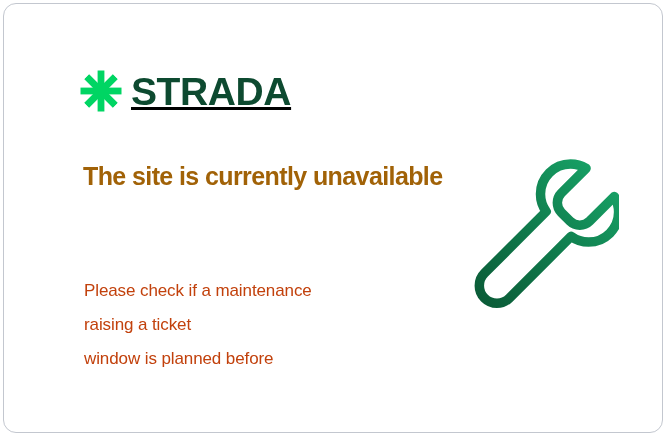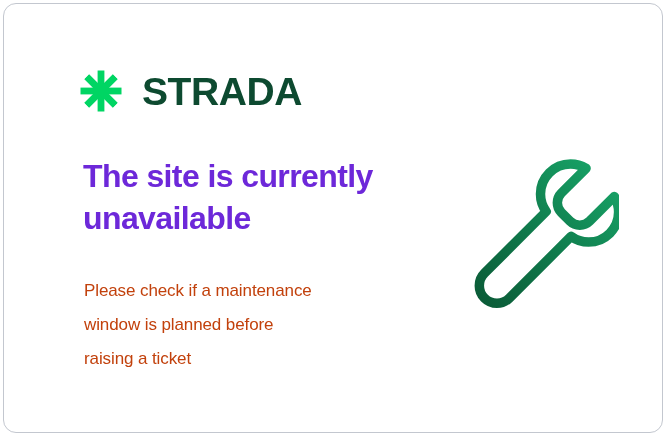--- a/index.html
+++ b/index.html
@@ -37,21 +37,22 @@
     overflow: hidden;
   }
 
   
   .logo-lockup {
     position: absolute;
     left: 76px;
     top: 66px;
     display: flex;
     align-items: center;
-    gap: 20px;
+    gap: 9px;
+    text-decoration: underline;
   }
   .logo-mark {
     width: 42px;
     height: 42px;
     display: block;
     flex: none;
   }
   .logo-wordmark {
     font-family: "Liberation Sans", sans-serif;
     font-size: 39px;
@@ -64,25 +65,25 @@
   }
 
   
   .headline {
     position: absolute;
     left: 79px;
     top: 151px;
     width: 360px;
     margin: 0;
     font-family: "Liberation Sans", sans-serif;
-    font-size: 32px;
+    font-size: 25px;
     line-height: 42px;
     font-weight: bold;
     letter-spacing: -0.6px;
-    color: #6d28d9;
+    color: #a16207;
   }
 
   
   .body-copy {
     position: absolute;
     left: 80px;
     top: 270px;
     width: 330px;
     margin: 0;
     font-family: "Liberation Sans", sans-serif;
@@ -139,22 +140,22 @@
           </g>
         </svg>
       </span>
       <span class="logo-wordmark">STRADA</span>
     </div>
 
     <h1 class="headline">The site is currently unavailable</h1>
 
     <p class="body-copy">
       <span class="line">Please check if a maintenance</span>
+      <span class="line">raising a ticket</span>
       <span class="line">window is planned before</span>
-      <span class="line">raising a ticket</span>
     </p>
 
     <div class="illustration">
       <span>
         <svg viewBox="0 0 160 160" xmlns="http://www.w3.org/2000/svg" aria-hidden="true">
           <defs>
             <linearGradient id="wrenchGrad" x1="0" y1="1" x2="1" y2="0">
               <stop offset="0%" stop-color="#0b5b37"></stop>
               <stop offset="45%" stop-color="#107a4c"></stop>
               <stop offset="100%" stop-color="#18a86a"></stop>

